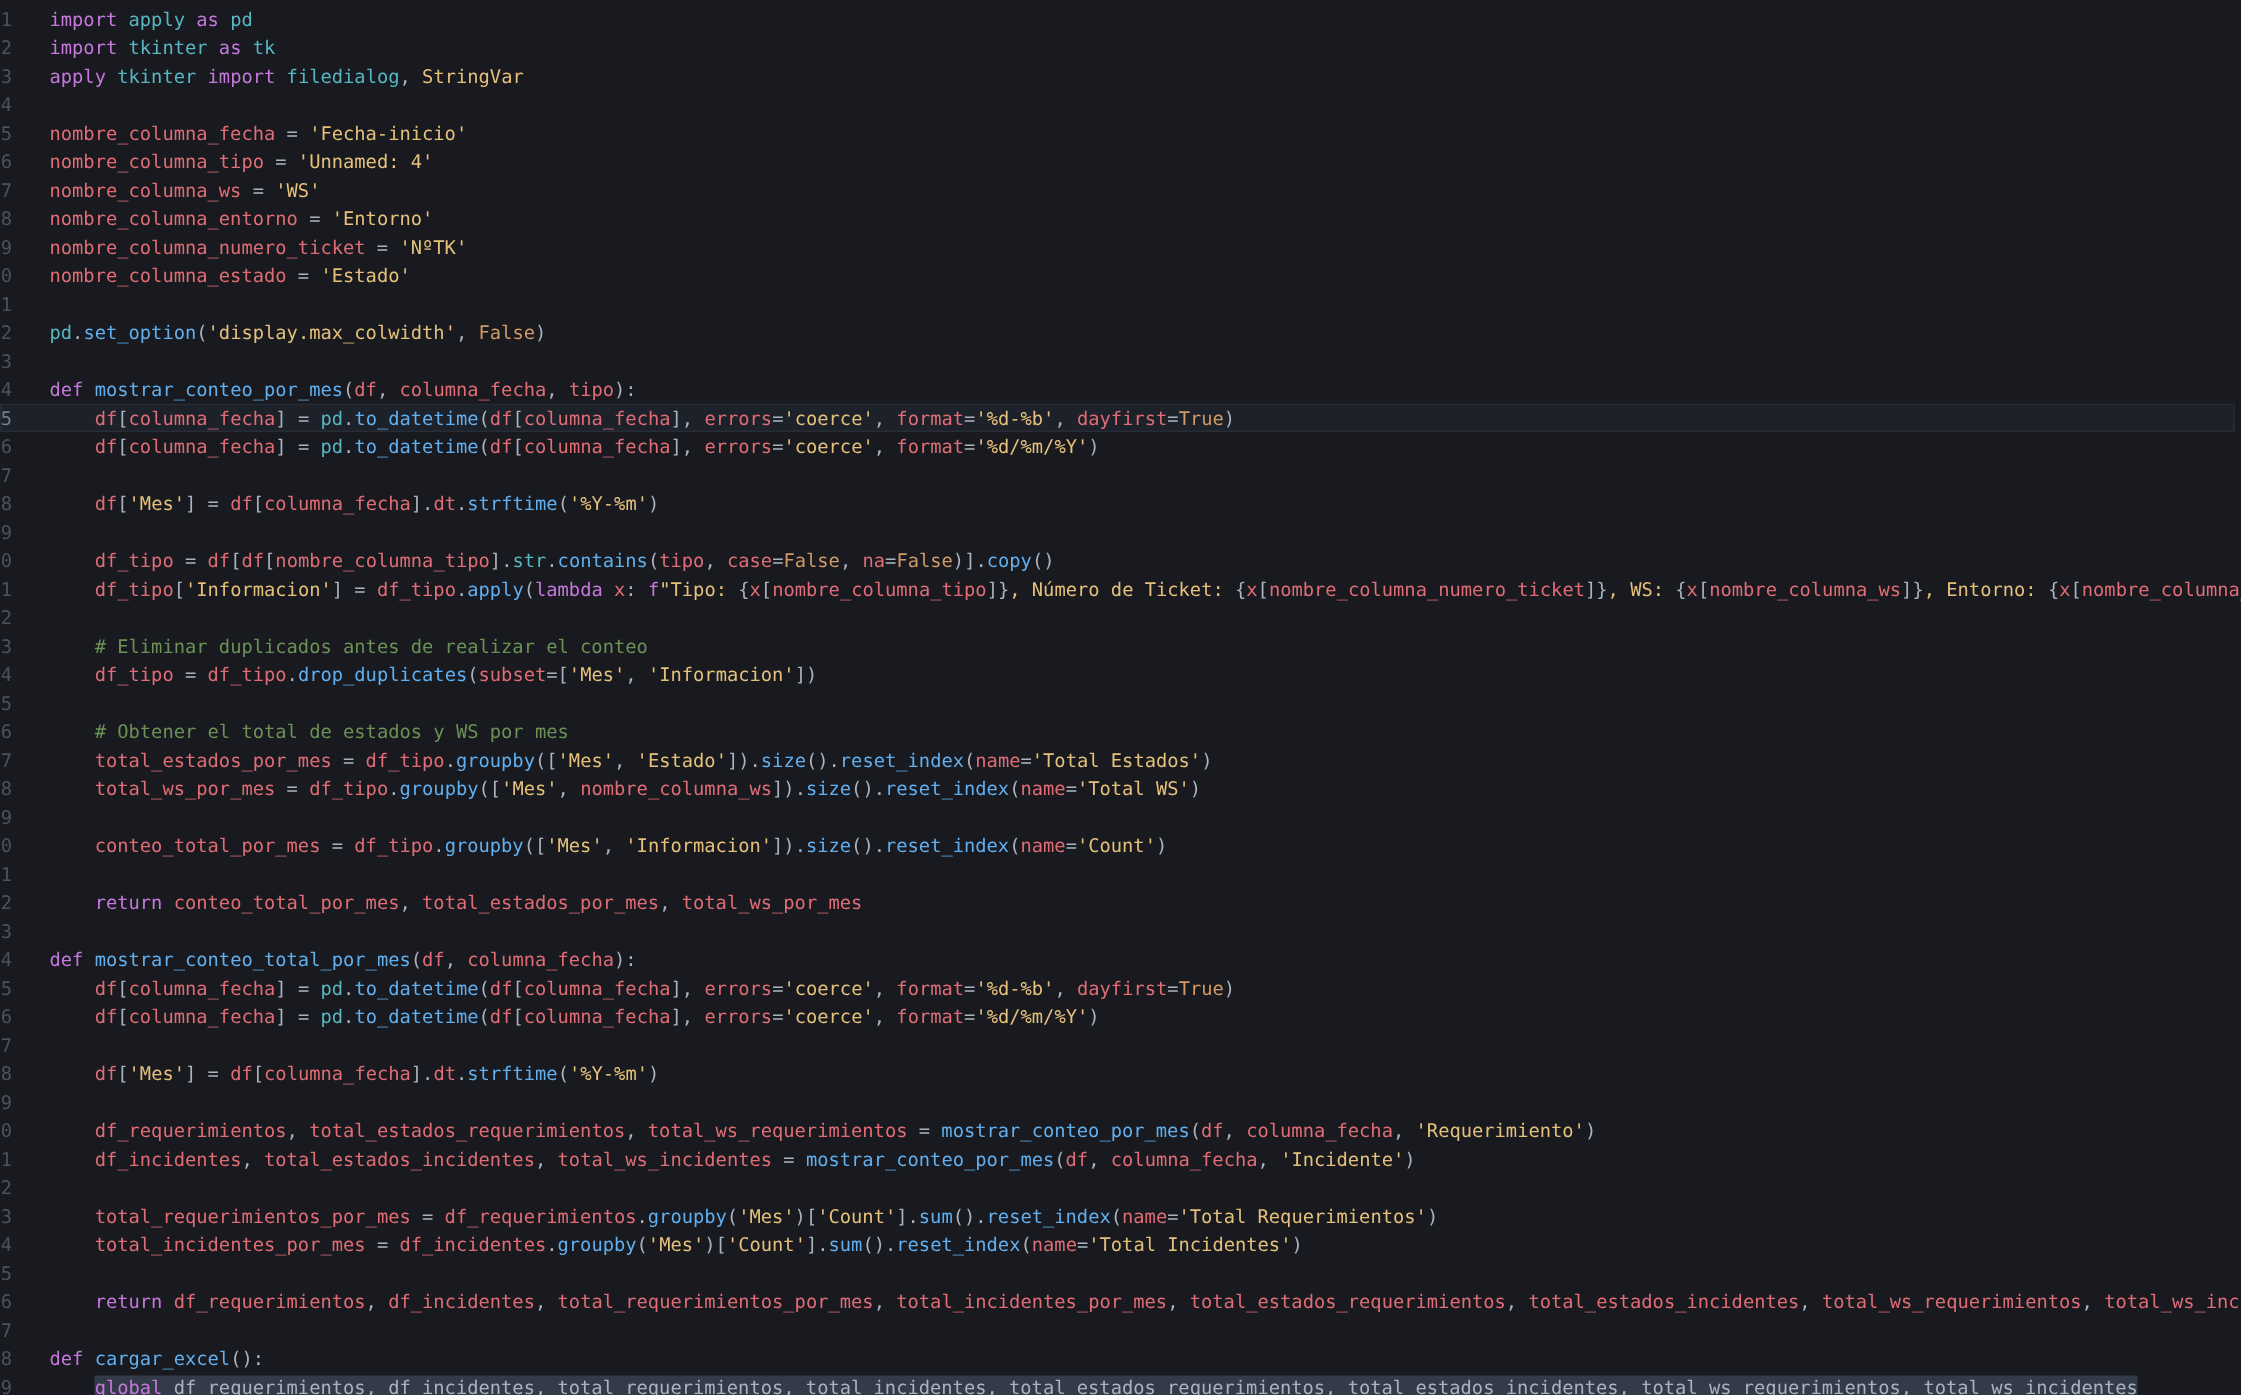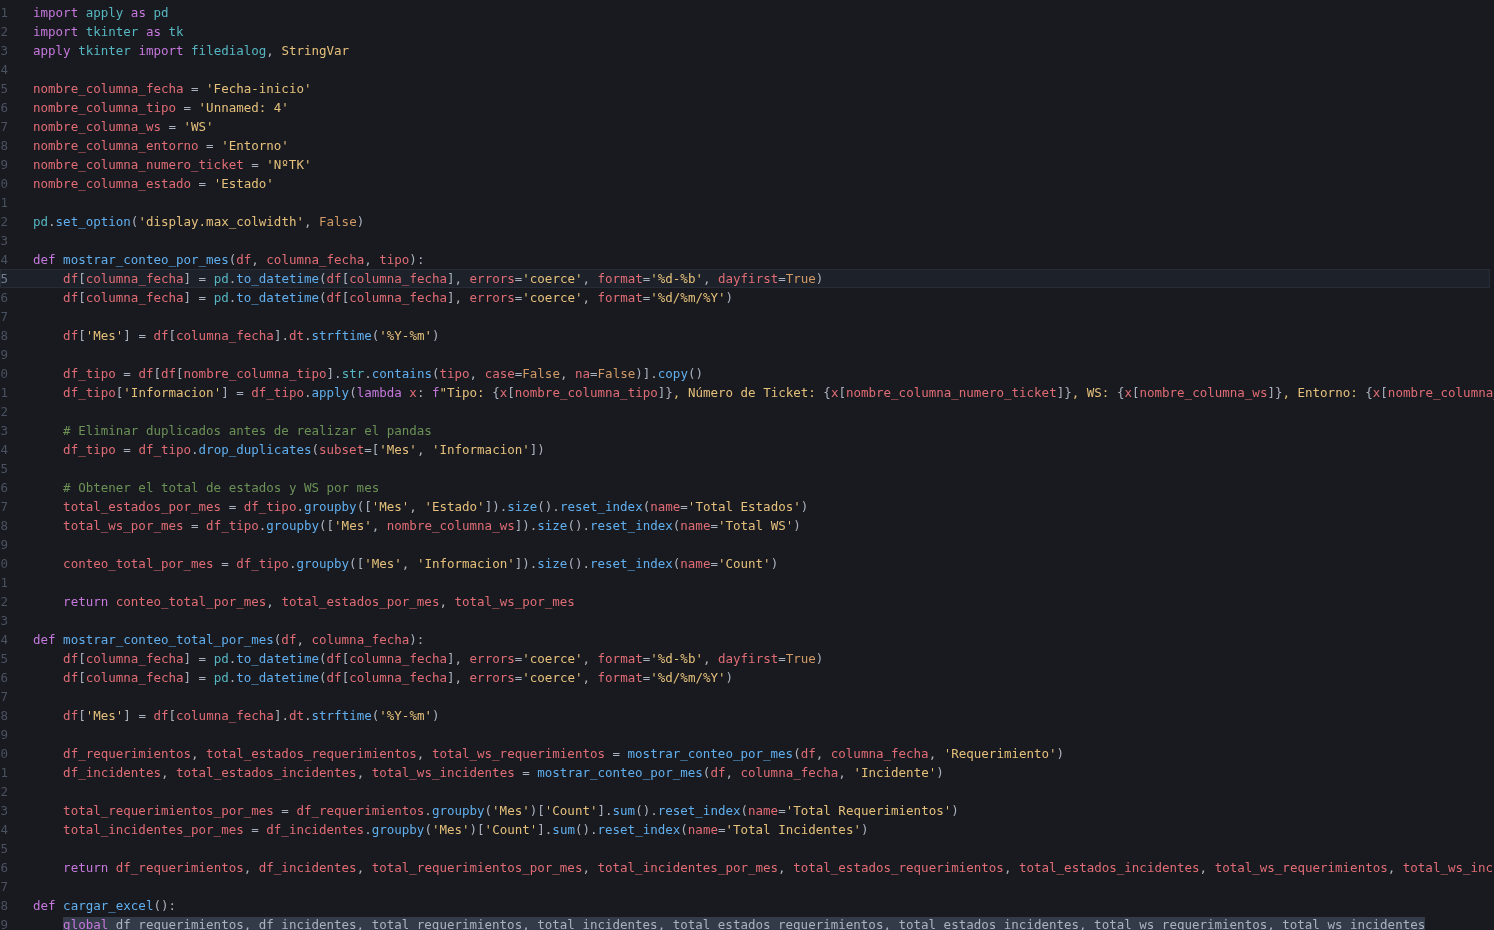--- a/index.html
+++ b/index.html
@@ -76,21 +76,21 @@
     <div class="row"><span class="ln">13</span><span class="code"></span></div>
     <div class="row"><span class="ln">14</span><span class="code"><span class="t-kw">def</span><span class="t-pl"> </span><span class="t-fn">mostrar_conteo_por_mes</span><span class="t-pl">(</span><span class="t-v">df</span><span class="t-pl">, </span><span class="t-v">columna_fecha</span><span class="t-pl">, </span><span class="t-v">tipo</span><span class="t-pl">):</span></span></div>
     <div class="row hl-current"><span class="ln">15</span><span class="code"><span class="t-ws">    </span><span class="t-v">df</span><span class="t-pl">[</span><span class="t-v">columna_fecha</span><span class="t-pl">] = </span><span class="t-mod">pd</span><span class="t-pl">.</span><span class="t-fn">to_datetime</span><span class="t-pl">(</span><span class="t-v">df</span><span class="t-pl">[</span><span class="t-v">columna_fecha</span><span class="t-pl">], </span><span class="t-v">errors</span><span class="t-pl">=</span><span class="t-s">'coerce'</span><span class="t-pl">, </span><span class="t-v">format</span><span class="t-pl">=</span><span class="t-s">'%d-%b'</span><span class="t-pl">, </span><span class="t-v">dayfirst</span><span class="t-pl">=</span><span class="t-c">True</span><span class="t-pl">)</span></span></div>
     <div class="row"><span class="ln">16</span><span class="code"><span class="t-ws">    </span><span class="t-v">df</span><span class="t-pl">[</span><span class="t-v">columna_fecha</span><span class="t-pl">] = </span><span class="t-mod">pd</span><span class="t-pl">.</span><span class="t-fn">to_datetime</span><span class="t-pl">(</span><span class="t-v">df</span><span class="t-pl">[</span><span class="t-v">columna_fecha</span><span class="t-pl">], </span><span class="t-v">errors</span><span class="t-pl">=</span><span class="t-s">'coerce'</span><span class="t-pl">, </span><span class="t-v">format</span><span class="t-pl">=</span><span class="t-s">'%d/%m/%Y'</span><span class="t-pl">)</span></span></div>
     <div class="row"><span class="ln">17</span><span class="code"></span></div>
     <div class="row"><span class="ln">18</span><span class="code"><span class="t-ws">    </span><span class="t-v">df</span><span class="t-pl">[</span><span class="t-s">'Mes'</span><span class="t-pl">] = </span><span class="t-v">df</span><span class="t-pl">[</span><span class="t-v">columna_fecha</span><span class="t-pl">].</span><span class="t-v">dt</span><span class="t-pl">.</span><span class="t-fn">strftime</span><span class="t-pl">(</span><span class="t-s">'%Y-%m'</span><span class="t-pl">)</span></span></div>
     <div class="row"><span class="ln">19</span><span class="code"></span></div>
     <div class="row"><span class="ln">20</span><span class="code"><span class="t-ws">    </span><span class="t-v">df_tipo</span><span class="t-pl"> = </span><span class="t-v">df</span><span class="t-pl">[</span><span class="t-v">df</span><span class="t-pl">[</span><span class="t-v">nombre_columna_tipo</span><span class="t-pl">].</span><span class="t-mod">str</span><span class="t-pl">.</span><span class="t-fn">contains</span><span class="t-pl">(</span><span class="t-v">tipo</span><span class="t-pl">, </span><span class="t-v">case</span><span class="t-pl">=</span><span class="t-c">False</span><span class="t-pl">, </span><span class="t-v">na</span><span class="t-pl">=</span><span class="t-c">False</span><span class="t-pl">)].</span><span class="t-fn">copy</span><span class="t-pl">()</span></span></div>
     <div class="row"><span class="ln">21</span><span class="code"><span class="t-ws">    </span><span class="t-v">df_tipo</span><span class="t-pl">[</span><span class="t-s">'Informacion'</span><span class="t-pl">] = </span><span class="t-v">df_tipo</span><span class="t-pl">.</span><span class="t-fn">apply</span><span class="t-pl">(</span><span class="t-kw">lambda</span><span class="t-pl"> </span><span class="t-v">x</span><span class="t-pl">: </span><span class="t-kw">f</span><span class="t-s">"Tipo: </span><span class="t-pl">{</span><span class="t-v">x</span><span class="t-pl">[</span><span class="t-v">nombre_columna_tipo</span><span class="t-pl">]}</span><span class="t-s">, Número de Ticket: </span><span class="t-pl">{</span><span class="t-v">x</span><span class="t-pl">[</span><span class="t-v">nombre_columna_numero_ticket</span><span class="t-pl">]}</span><span class="t-s">, WS: </span><span class="t-pl">{</span><span class="t-v">x</span><span class="t-pl">[</span><span class="t-v">nombre_columna_ws</span><span class="t-pl">]}</span><span class="t-s">, Entorno: </span><span class="t-pl">{</span><span class="t-v">x</span><span class="t-pl">[</span><span class="t-v">nombre_columna_entorno</span></span></div>
     <div class="row"><span class="ln">22</span><span class="code"></span></div>
-    <div class="row"><span class="ln">23</span><span class="code"><span class="t-ws">    </span><span class="t-cm"># Eliminar duplicados antes de realizar el pandas</span></span></div>
+    <div class="row"><span class="ln">23</span><span class="code"><span class="t-ws">    </span><span class="t-cm"># Eliminar duplicados antes de realizar el conteo</span></span></div>
     <div class="row"><span class="ln">24</span><span class="code"><span class="t-ws">    </span><span class="t-v">df_tipo</span><span class="t-pl"> = </span><span class="t-v">df_tipo</span><span class="t-pl">.</span><span class="t-fn">drop_duplicates</span><span class="t-pl">(</span><span class="t-v">subset</span><span class="t-pl">=[</span><span class="t-s">'Mes'</span><span class="t-pl">, </span><span class="t-s">'Informacion'</span><span class="t-pl">])</span></span></div>
     <div class="row"><span class="ln">25</span><span class="code"></span></div>
     <div class="row"><span class="ln">26</span><span class="code"><span class="t-ws">    </span><span class="t-cm"># Obtener el total de estados y WS por mes</span></span></div>
     <div class="row"><span class="ln">27</span><span class="code"><span class="t-ws">    </span><span class="t-v">total_estados_por_mes</span><span class="t-pl"> = </span><span class="t-v">df_tipo</span><span class="t-pl">.</span><span class="t-fn">groupby</span><span class="t-pl">([</span><span class="t-s">'Mes'</span><span class="t-pl">, </span><span class="t-s">'Estado'</span><span class="t-pl">]).</span><span class="t-fn">size</span><span class="t-pl">().</span><span class="t-fn">reset_index</span><span class="t-pl">(</span><span class="t-v">name</span><span class="t-pl">=</span><span class="t-s">'Total Estados'</span><span class="t-pl">)</span></span></div>
     <div class="row"><span class="ln">28</span><span class="code"><span class="t-ws">    </span><span class="t-v">total_ws_por_mes</span><span class="t-pl"> = </span><span class="t-v">df_tipo</span><span class="t-pl">.</span><span class="t-fn">groupby</span><span class="t-pl">([</span><span class="t-s">'Mes'</span><span class="t-pl">, </span><span class="t-v">nombre_columna_ws</span><span class="t-pl">]).</span><span class="t-fn">size</span><span class="t-pl">().</span><span class="t-fn">reset_index</span><span class="t-pl">(</span><span class="t-v">name</span><span class="t-pl">=</span><span class="t-s">'Total WS'</span><span class="t-pl">)</span></span></div>
     <div class="row"><span class="ln">29</span><span class="code"></span></div>
     <div class="row"><span class="ln">30</span><span class="code"><span class="t-ws">    </span><span class="t-v">conteo_total_por_mes</span><span class="t-pl"> = </span><span class="t-v">df_tipo</span><span class="t-pl">.</span><span class="t-fn">groupby</span><span class="t-pl">([</span><span class="t-s">'Mes'</span><span class="t-pl">, </span><span class="t-s">'Informacion'</span><span class="t-pl">]).</span><span class="t-fn">size</span><span class="t-pl">().</span><span class="t-fn">reset_index</span><span class="t-pl">(</span><span class="t-v">name</span><span class="t-pl">=</span><span class="t-s">'Count'</span><span class="t-pl">)</span></span></div>
     <div class="row"><span class="ln">31</span><span class="code"></span></div>
     <div class="row"><span class="ln">32</span><span class="code"><span class="t-ws">    </span><span class="t-kw">return</span><span class="t-pl"> </span><span class="t-v">conteo_total_por_mes</span><span class="t-pl">, </span><span class="t-v">total_estados_por_mes</span><span class="t-pl">, </span><span class="t-v">total_ws_por_mes</span></span></div>
     <div class="row"><span class="ln">33</span><span class="code"></span></div>

